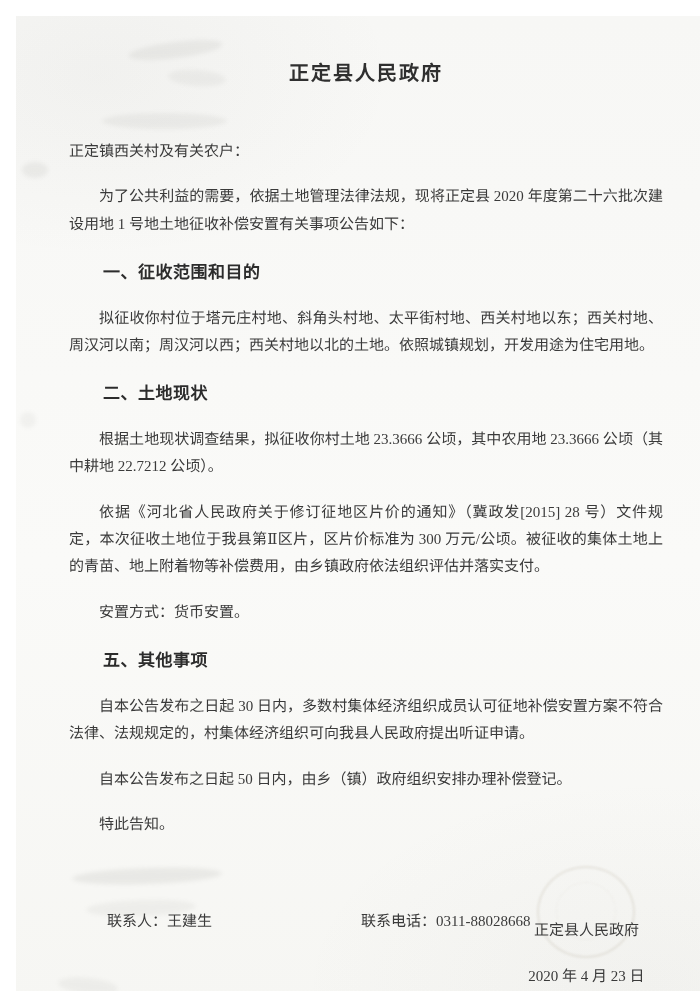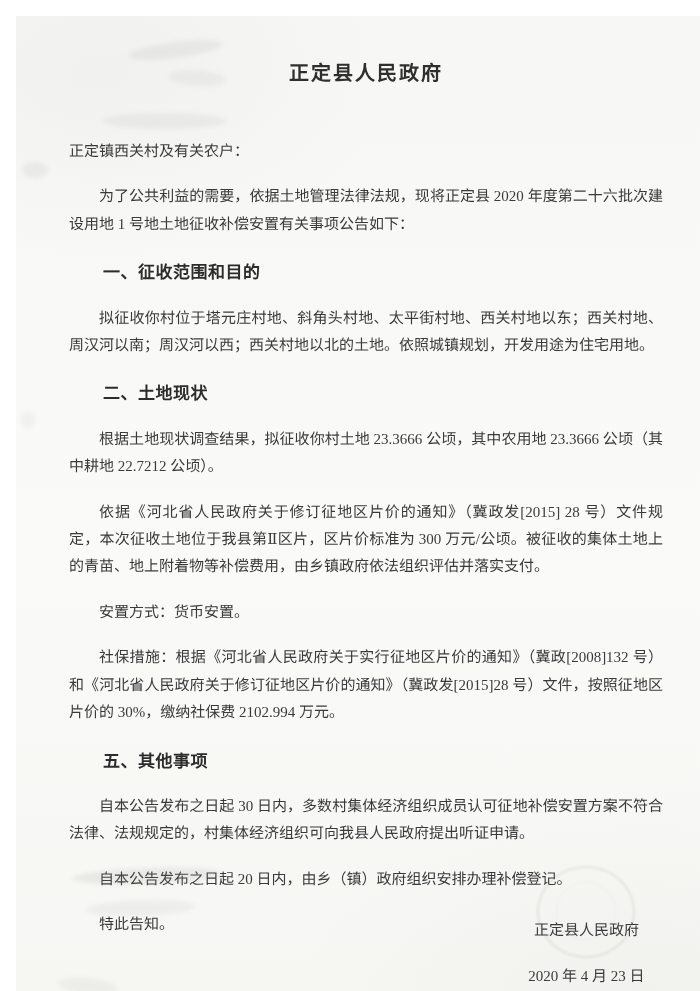--- a/index.html
+++ b/index.html
@@ -126,25 +126,24 @@
 
     <h2 class="sec-heading">一、征收范围和目的</h2>
     <p class="para">拟征收你村位于塔元庄村地、斜角头村地、太平街村地、西关村地以东；西关村地、周汉河以南；周汉河以西；西关村地以北的土地。依照城镇规划，开发用途为住宅用地。</p>
 
     <h2 class="sec-heading">二、土地现状</h2>
     <p class="para">根据土地现状调查结果，拟征收你村土地 23.3666 公顷，其中农用地 23.3666 公顷（其中耕地 22.7212 公顷）。</p>
 
     <p class="para">依据《河北省人民政府关于修订征地区片价的通知》（冀政发[2015] 28 号）文件规定，本次征收土地位于我县第Ⅱ区片，区片价标准为 300 万元/公顷。被征收的集体土地上的青苗、地上附着物等补偿费用，由乡镇政府依法组织评估并落实支付。</p>
 
     <p class="para">安置方式：货币安置。</p>
-    <p class="para">社保措施：根据《河北省人民政府关于实行征地区片价的通知》（冀政[2008]132 号）和《河北省人民政府关于修订征地区片价的通知》（冀政发[2015]28 号）文件，按照征地区片价的 30%，缴纳社保费 2102.994 万元。</p>
 
     <h2 class="sec-heading">五、其他事项</h2>
     <p class="para">自本公告发布之日起 30 日内，多数村集体经济组织成员认可征地补偿安置方案不符合法律、法规规定的，村集体经济组织可向我县人民政府提出听证申请。</p>
-    <p class="para">自本公告发布之日起 20 日内，由乡（镇）政府组织安排办理补偿登记。</p>
+    <p class="para">自本公告发布之日起 50 日内，由乡（镇）政府组织安排办理补偿登记。</p>
 
     <p class="para">特此告知。</p>
 
     <div class="contact-row">
       <span class="contact-person">联系人：王建生</span>
       <span class="contact-phone">联系电话：0311-88028668</span>
     </div>
 
   </div>
 

